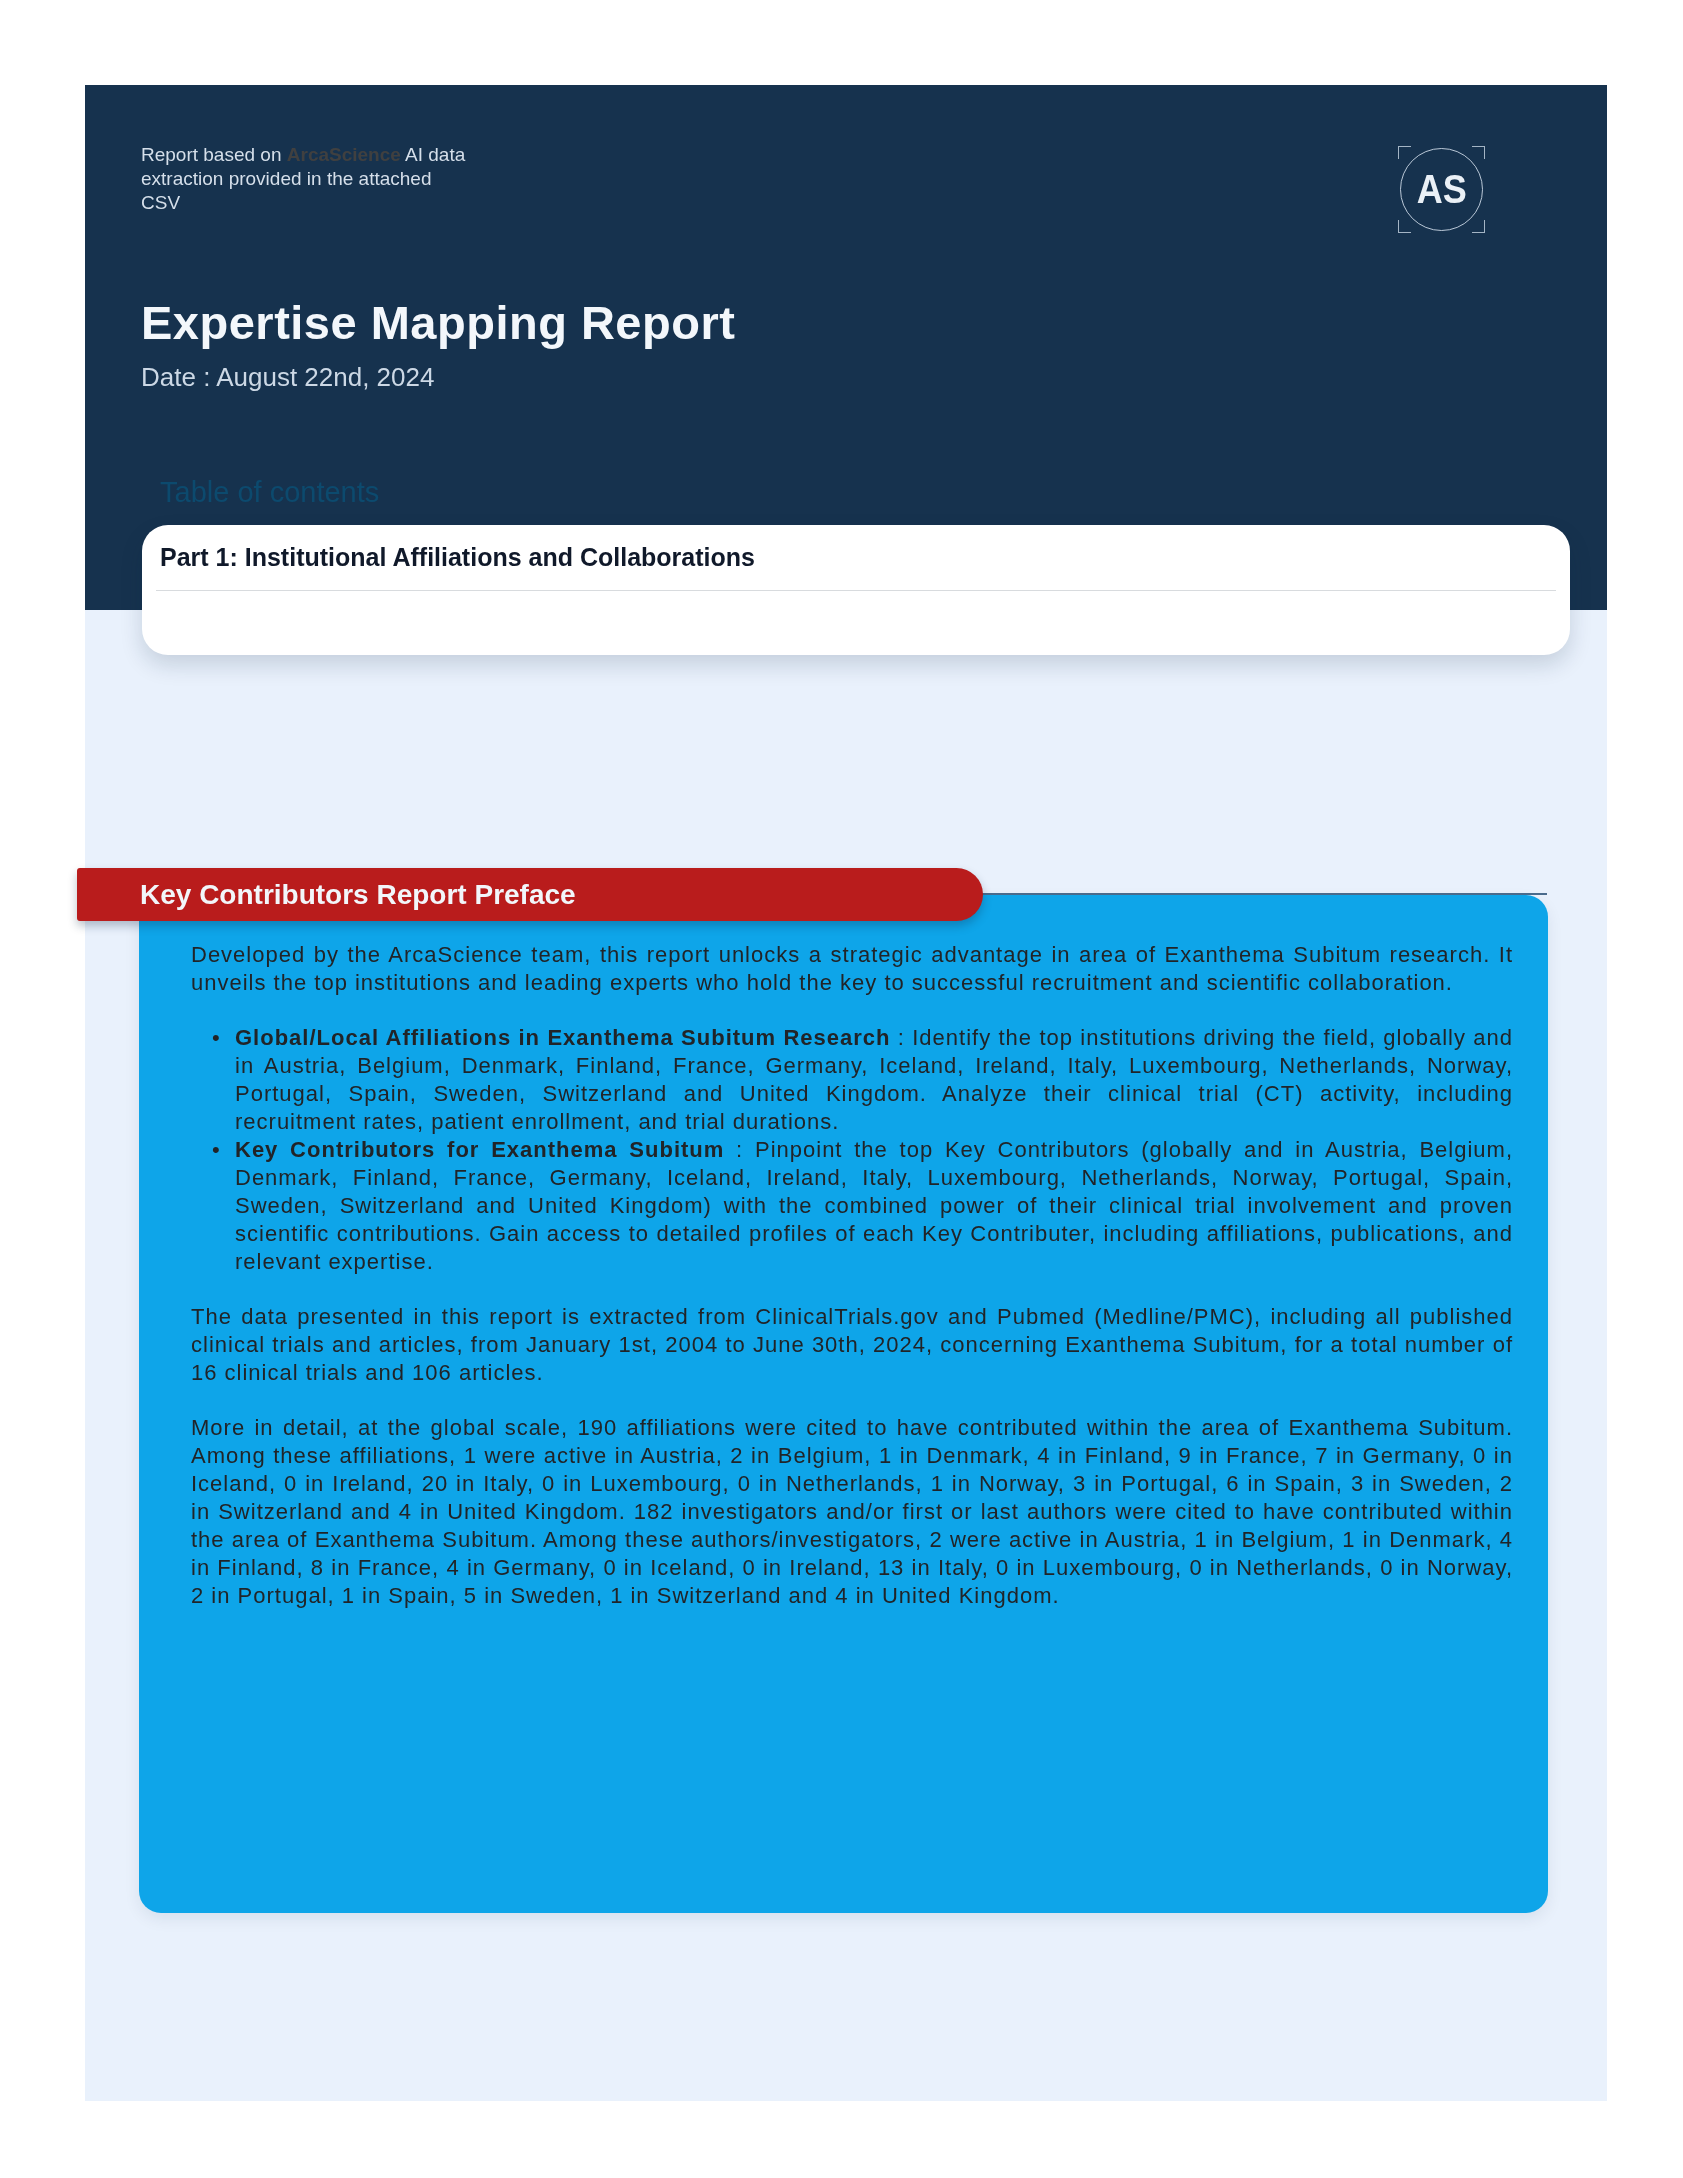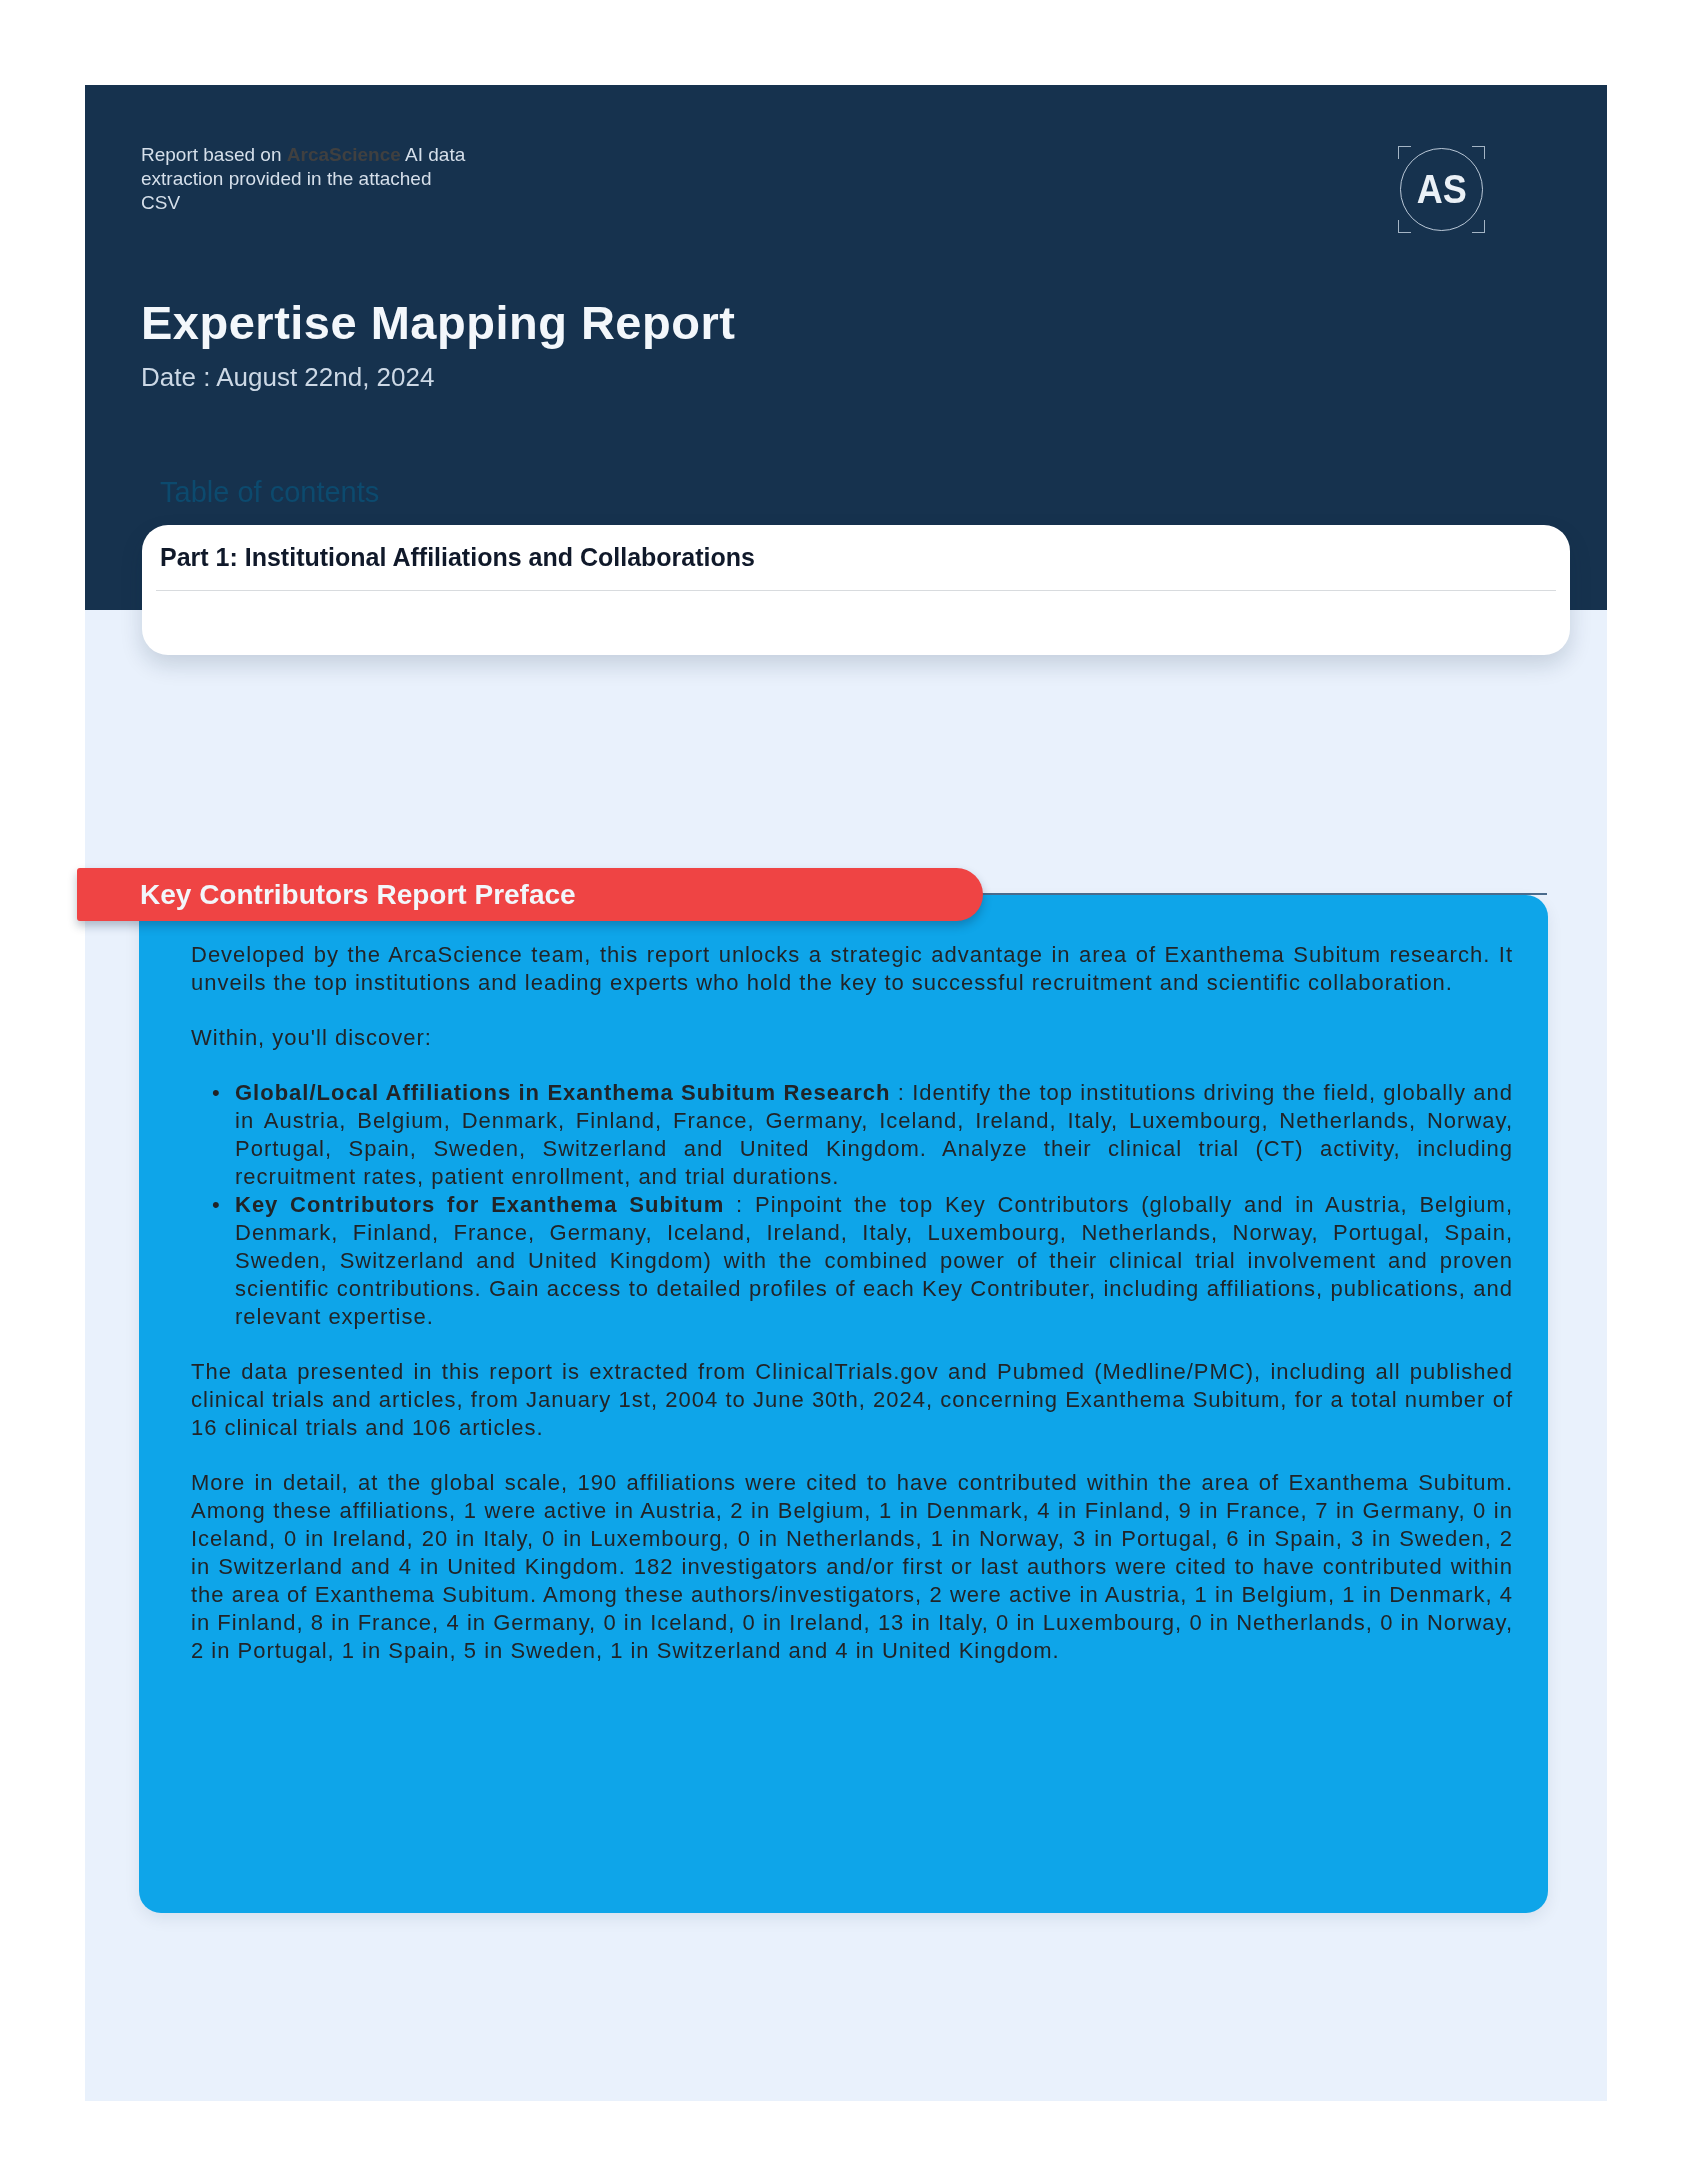--- a/index.html
+++ b/index.html
@@ -34,21 +34,21 @@
 
   
   .toc-heading { left:160px; top:476px; font-size:29px; color:#0c4a6e; }
   .toc-card { left:142px; top:525px; width:1428px; height:130px; background:#ffffff;
               border-radius:26px; box-shadow:0 10px 22px rgba(15,40,65,.16); overflow:hidden; }
   .toc-row { height:64px; display:flex; align-items:center; padding:0 20px 0 18px;
              font-size:25px; font-weight:bold; color:#10192A; cursor:pointer; }
   .toc-divider { height:1px; background:#D8DBDE; margin:0 14px; }
 
   
-  .ribbon { left:77px; top:868px; width:906px; height:53px; background:#ef4444;
+  .ribbon { left:77px; top:868px; width:906px; height:53px; background:#b91c1c;
             border-radius:3px 27px 27px 3px; box-shadow:0 5px 10px rgba(15,40,65,.28);
             display:flex; align-items:center; padding-left:63px;
             font-size:28px; font-weight:bold; color:#F2F6FA; z-index:3; }
   .ribbon-rule { left:980px; top:893px; width:567px; height:2px; background:#4A6B8C; z-index:2; }
 
   
   .preface-card { left:139px; top:895px; width:1409px; height:1018px; background:#0ea5e9;
                   border-radius:22px; padding:46px 35px 30px 52px; overflow:hidden;
                   box-shadow:0 6px 16px rgba(15,40,65,.08); z-index:1;
                   font-size:22px; line-height:28px; letter-spacing:1px;
@@ -88,21 +88,20 @@
   <div class="toc-divider"></div>
 </div>
 
 <div class="abs ribbon">
   <span>Key Contributors Report Preface</span>
 </div>
 <div class="abs ribbon-rule"></div>
 
 <div class="abs preface-card">
   <p>Developed by the ArcaScience team, this report unlocks a strategic advantage in area of Exanthema Subitum research. It unveils the top institutions and leading experts who hold the key to successful recruitment and scientific collaboration.</p>
-  <p>Within, you'll discover:</p>
   <ul class="bullet-list">
     <li><b>Global/Local Affiliations in Exanthema Subitum Research</b><span> : Identify the top institutions driving the field, globally and in Austria, Belgium, Denmark, Finland, France, Germany, Iceland, Ireland, Italy, Luxembourg, Netherlands, Norway, Portugal, Spain, Sweden, Switzerland and United Kingdom. Analyze their clinical trial (CT) activity, including recruitment rates, patient enrollment, and trial durations.</span></li>
     <li><b>Key Contributors for Exanthema Subitum</b><span> : Pinpoint the top Key Contributors (globally and in Austria, Belgium, Denmark, Finland, France, Germany, Iceland, Ireland, Italy, Luxembourg, Netherlands, Norway, Portugal, Spain, Sweden, Switzerland and United Kingdom) with the combined power of their clinical trial involvement and proven scientific contributions. Gain access to detailed profiles of each Key Contributer, including affiliations, publications, and relevant expertise.</span></li>
   </ul>
   <p>The data presented in this report is extracted from ClinicalTrials.gov and Pubmed (Medline/PMC), including all published clinical trials and articles, from January 1st, 2004 to June 30th, 2024, concerning Exanthema Subitum, for a total number of 16 clinical trials and 106 articles.</p>
   <p>More in detail, at the global scale, 190 affiliations were cited to have contributed within the area of Exanthema Subitum. Among these affiliations, 1 were active in Austria, 2 in Belgium, 1 in Denmark, 4 in Finland, 9 in France, 7 in Germany, 0 in Iceland, 0 in Ireland, 20 in Italy, 0 in Luxembourg, 0 in Netherlands, 1 in Norway, 3 in Portugal, 6 in Spain, 3 in Sweden, 2 in Switzerland and 4 in United Kingdom. 182 investigators and/or first or last authors were cited to have contributed within the area of Exanthema Subitum. Among these authors/investigators, 2 were active in Austria, 1 in Belgium, 1 in Denmark, 4 in Finland, 8 in France, 4 in Germany, 0 in Iceland, 0 in Ireland, 13 in Italy, 0 in Luxembourg, 0 in Netherlands, 0 in Norway, 2 in Portugal, 1 in Spain, 5 in Sweden, 1 in Switzerland and 4 in United Kingdom.</p>
 </div>
 
 
 </body></html>

